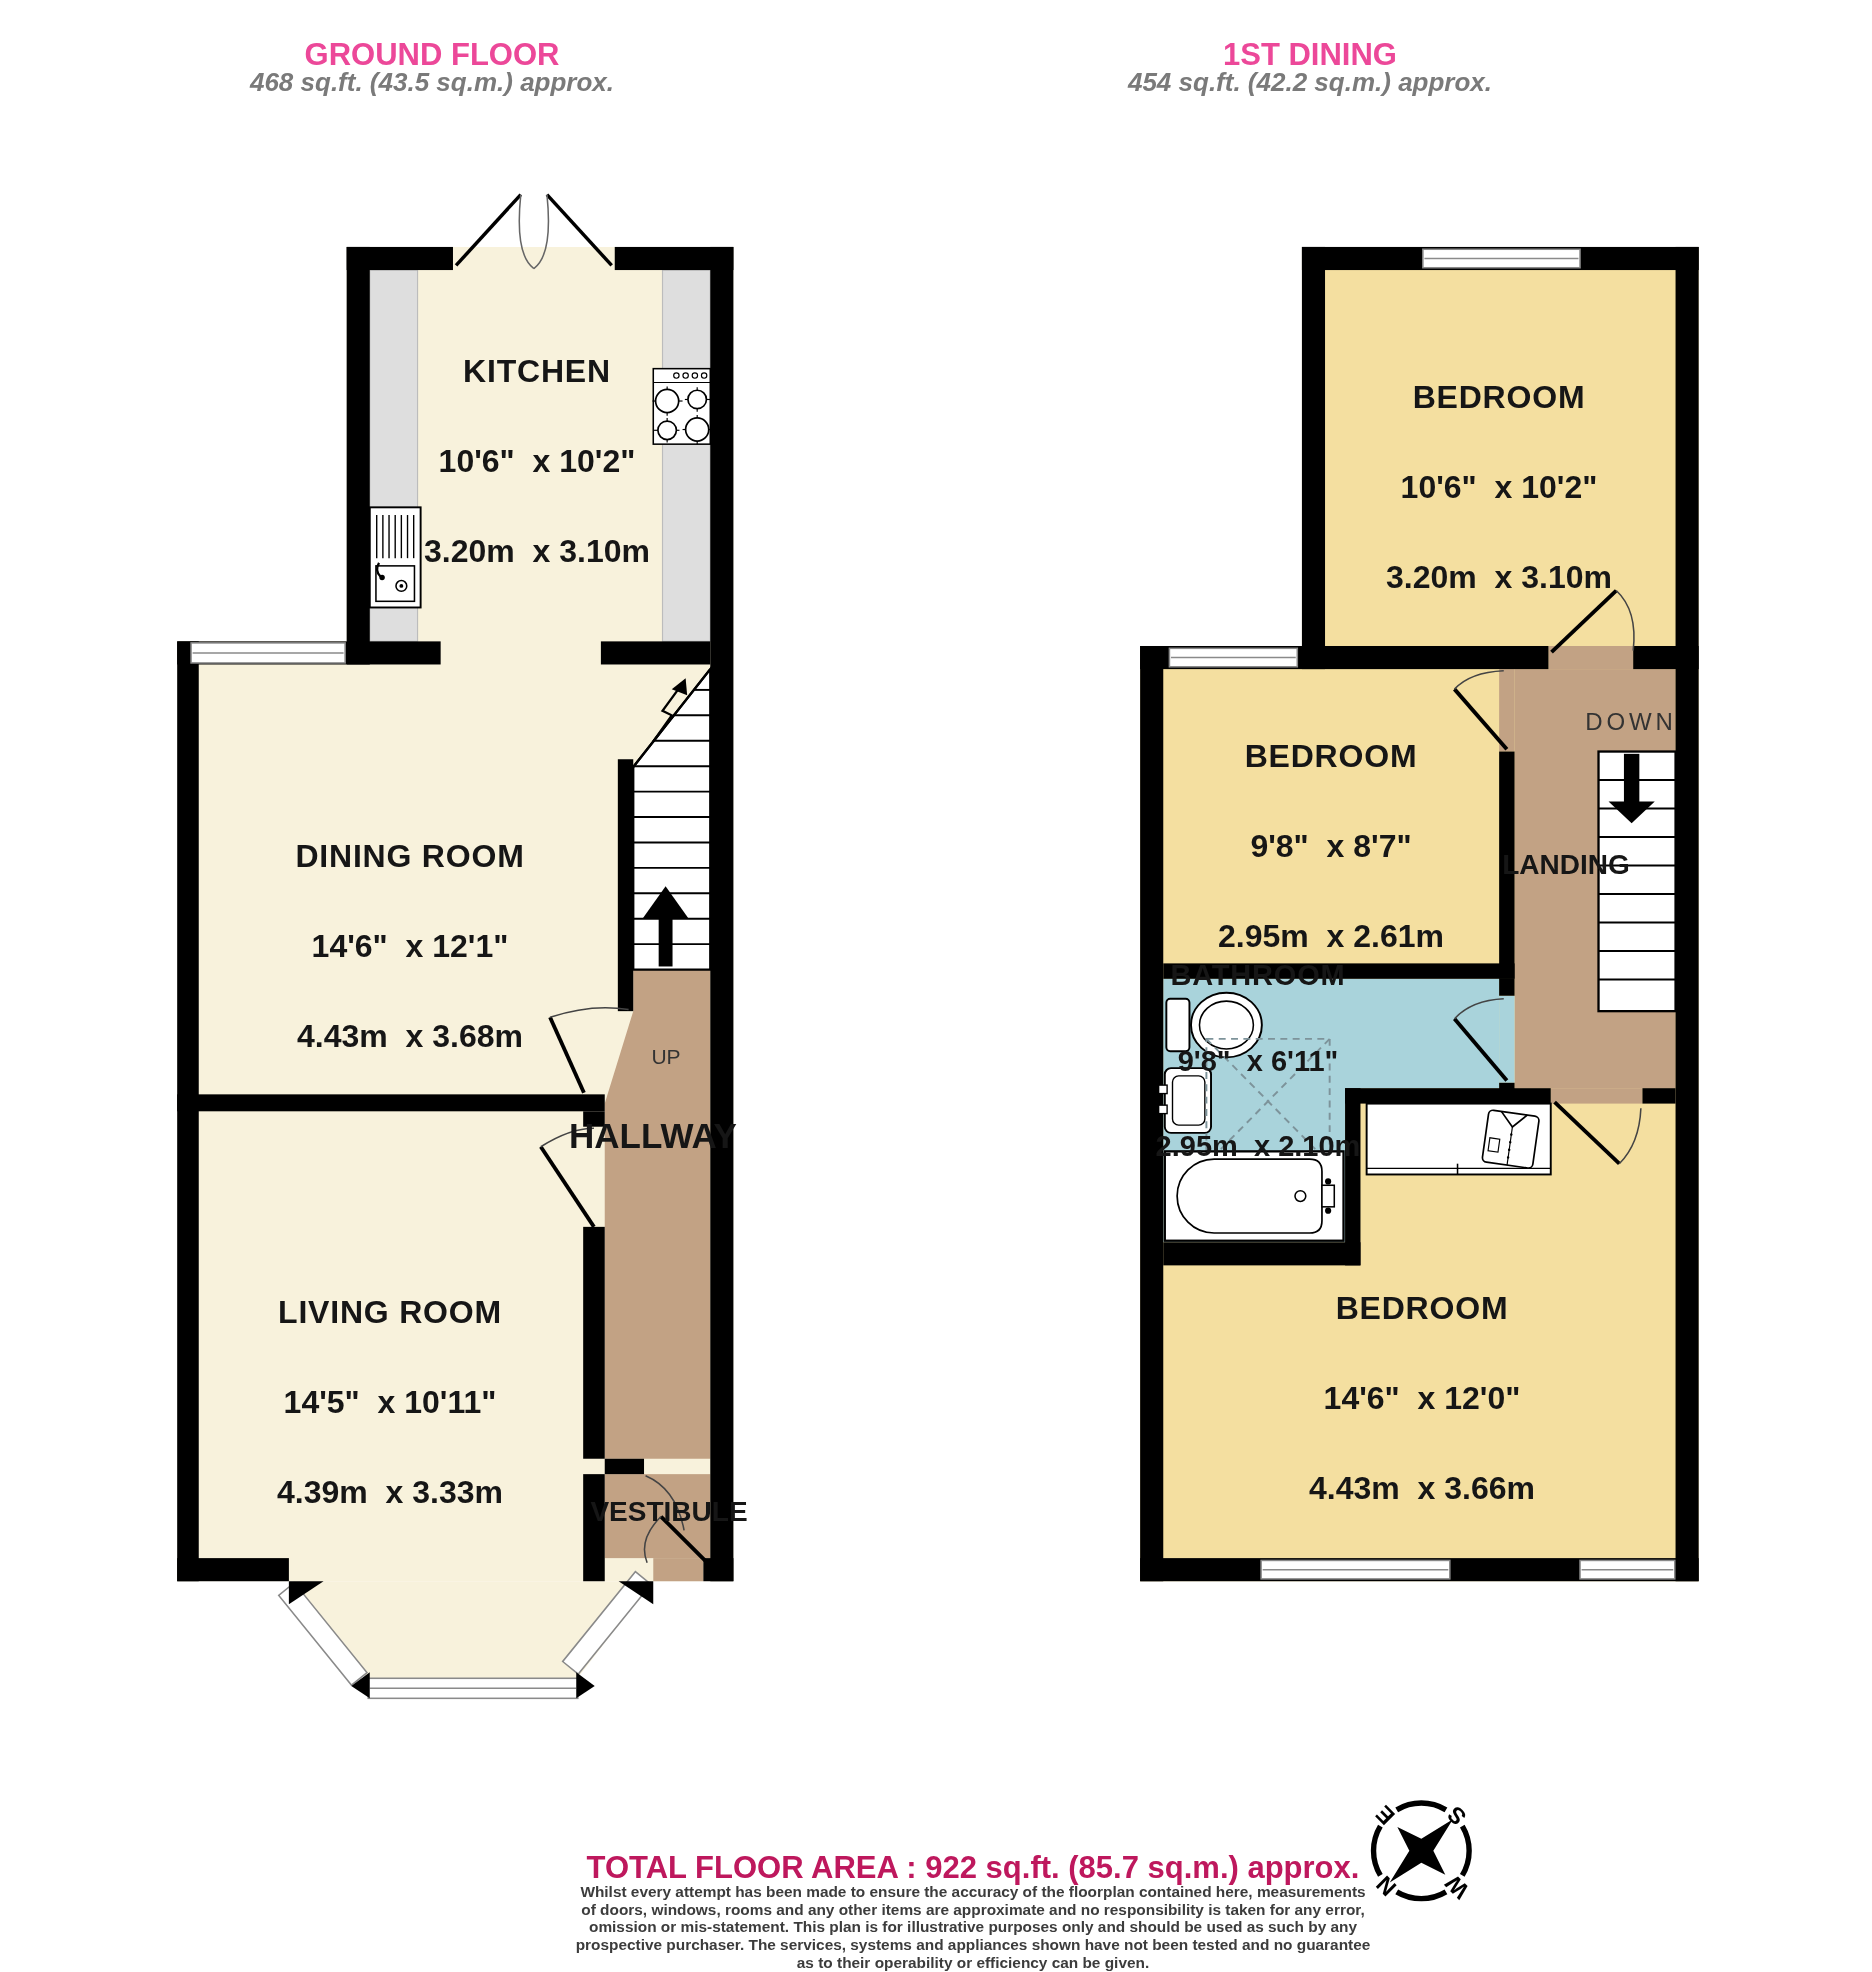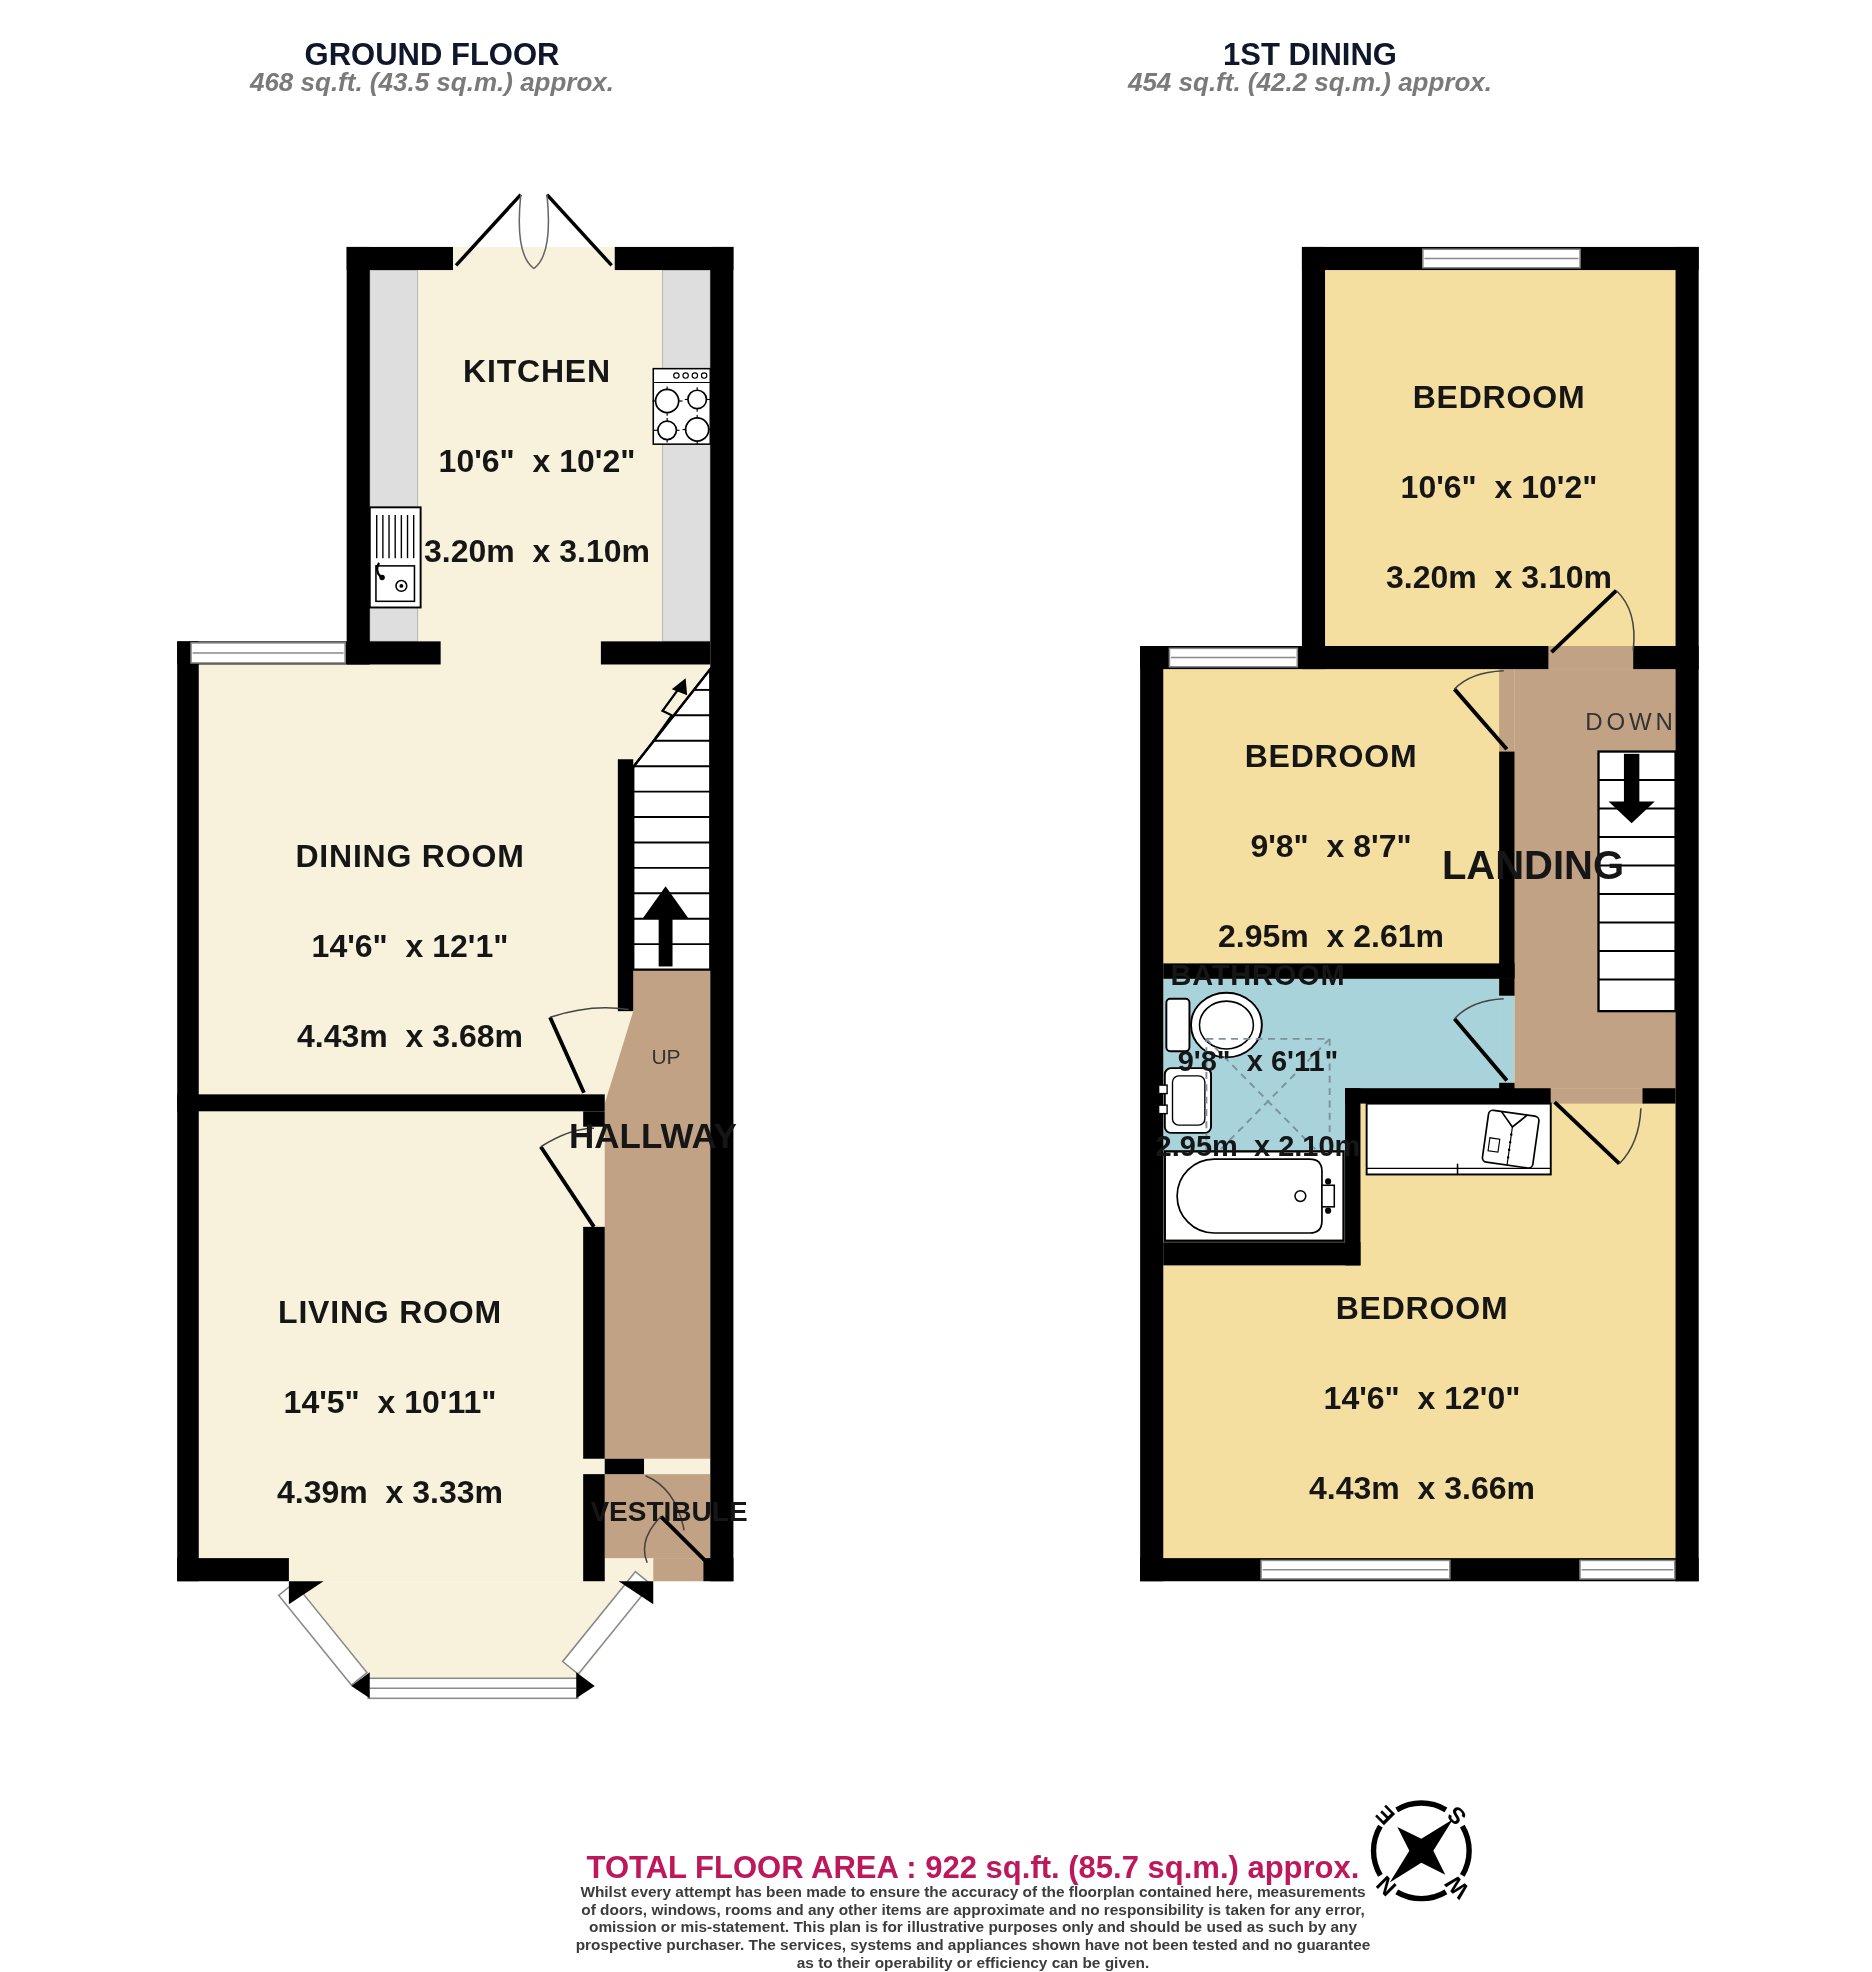--- a/index.html
+++ b/index.html
@@ -1,19 +1,19 @@
 <!DOCTYPE html>
 <html style="font-size:12.3px"><head>
 <meta charset="utf-8">
 <style>
   html,body{margin:0;padding:0;background:#ffffff;}
   body{width:1872px;height:1973px;position:relative;font-family:"Liberation Sans","DejaVu Sans",sans-serif;overflow:hidden;}
   #plan-svg{position:absolute;left:0;top:0;}
   .lbl{position:absolute;transform:translate(-50%,-50%);text-align:center;color:#141414;white-space:pre;}
-  .hdr1{font-size:31px;font-weight:bold;color:#0f172a;}
+  .hdr1{font-size:31px;font-weight:bold;color:#ec4899;}
   .hdr2{font-size:26px;font-weight:bold;color:#7a7a7a;font-style:italic;}
   .room{font-weight:bold;line-height:30px;font-size:32px;color:#161616;}
   .room .nm{letter-spacing:0.8px;}
   .zone{font-weight:bold;color:#161616;}
   .total{font-size:31px;font-weight:bold;color:#be185d;}
   .disc{font-size:15.4px;line-height:17.7px;color:#3c3c3c;font-weight:700;}
   .credit{font-size:17px;color:#3c3c3c;}
   .disc-block{position:absolute;transform:translateX(-50%);text-align:center;}
 </style>
 </head>
@@ -339,21 +339,21 @@
   <div class="dim">9'8"  x 6'11"</div>
   <div class="dim">2.95m  x 2.10m</div>
 </div>
 
 <div class="lbl room" style="left:1422px;top:1383px">
   <div class="nm">BEDROOM</div>
   <div class="dim">14'6"  x 12'0"</div>
   <div class="dim">4.43m  x 3.66m</div>
 </div>
 
-<div class="lbl zone" style="left:1533px;top:865px;font-size:40px">LANDING</div>
+<div class="lbl zone" style="left:1566px;top:865px;font-size:28px">LANDING</div>
 <div class="lbl zone" style="left:1631px;top:722px;font-size:24px;font-weight:400;letter-spacing:3.9px;color:#333">DOWN</div>
 
 <div class="lbl total" style="left:973px;top:1868px">TOTAL FLOOR AREA : 922 sq.ft. (85.7 sq.m.) approx.</div>
 
 <div class="disc-block" style="left:973px;top:1883px">
   <div class="disc">Whilst every attempt has been made to ensure the accuracy of the floorplan contained here, measurements</div>
   <div class="disc">of doors, windows, rooms and any other items are approximate and no responsibility is taken for any error,</div>
   <div class="disc">omission or mis-statement. This plan is for illustrative purposes only and should be used as such by any</div>
   <div class="disc">prospective purchaser. The services, systems and appliances shown have not been tested and no guarantee</div>
   <div class="disc">as to their operability or efficiency can be given.</div>

